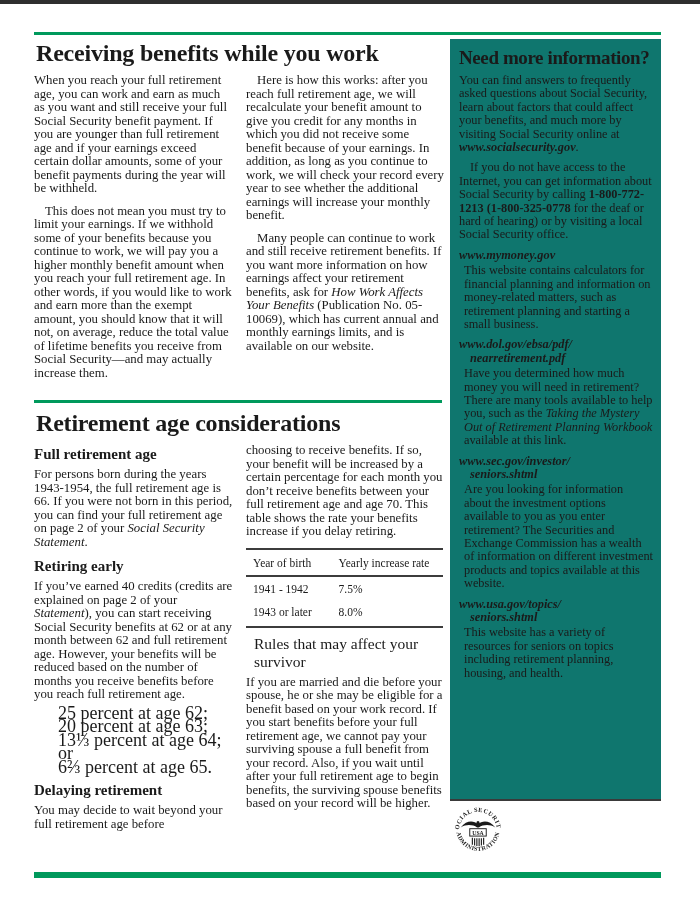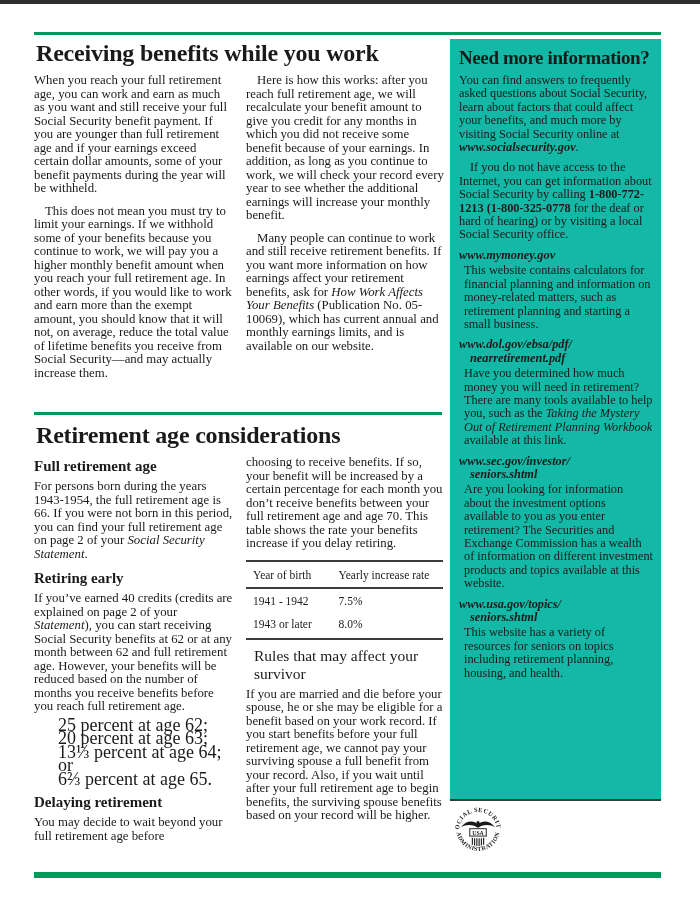--- a/index.html
+++ b/index.html
@@ -6,21 +6,21 @@
   .page{
     position:relative;width:700px;height:906px;background:#ffffff;overflow:hidden;
     font-family:"Liberation Serif","DejaVu Serif",serif;color:#1a1a1a;
   }
   .topbar{position:absolute;left:0;top:0;width:700px;height:4px;background:#2e2e2e;}
   .rule-top{position:absolute;left:34px;top:32px;width:627px;height:3px;background:#00995C;}
   .bottombar{position:absolute;left:34px;top:872px;width:627px;height:6px;background:#00995C;}
 
   
   .sec1{position:absolute;left:34px;top:39px;width:411px;}
-  .sec2{position:absolute;left:34px;top:412px;width:411px;}
+  .sec2{position:absolute;left:34px;top:400px;width:411px;}
   .big-title{font-size:24px;line-height:28px;font-weight:bold;letter-spacing:-0.2px;
     margin:0 0 7px 2px;white-space:nowrap;}
   .rule2{width:408px;height:3px;background:#00995C;margin:0 0 6px 0;}
   .cols{display:flex;gap:13px;}
   .col{width:199px;}
   .col p{font-size:12.8px;line-height:13.5px;margin:0 0 9px 0;}
   .ind{text-indent:11px;}
   .sub{font-size:15px;line-height:17px;font-weight:bold;margin:2px 0 5px 0;}
   .sub-survivor{font-size:15.5px;line-height:18px;font-weight:normal;margin:7px 0 5px 8px;}
   .red-list{margin:-4px 0 8px 24px;font-size:18px;line-height:13.6px;}
@@ -28,21 +28,21 @@
   
   table.rates{width:197px;border-collapse:collapse;margin:7px 0 2px 0;font-size:11.5px;}
   table.rates th{font-weight:normal;border-top:2px solid #3c3c3c;border-bottom:2px solid #3c3c3c;
     padding:7px 0 6px 0;}
   table.rates td{padding:6px 0 5px 0;}
   table.rates tr.last td{border-bottom:2px solid #3c3c3c;padding-bottom:8px;}
   .c1{text-align:left;padding-left:7px !important;width:47%;}
   .c2{text-align:left;}
 
   
-  .sidebar{position:absolute;left:450px;top:39px;width:211px;height:762px;background:#14b8a6;
+  .sidebar{position:absolute;left:450px;top:39px;width:211px;height:762px;background:#0f766e;
     padding:7px 8px 0 9px;box-sizing:border-box;}
   .side-h{font-size:19px;line-height:21px;font-weight:bold;letter-spacing:-0.4px;margin:1px 0 6px 0;}
   .side-h2{font-size:18px;line-height:20px;font-weight:bold;letter-spacing:-0.5px;margin:9px 0 6px 0;white-space:nowrap;}
   .sidebar p{font-size:12.3px;line-height:13.4px;margin:0 0 7px 0;}
   .url{font-weight:bold;font-style:italic;font-size:12.6px;line-height:13.6px;margin:0 0 2px 0 !important;cursor:pointer;}
   .url .l2{display:block;padding-left:11px;}
   .desc{padding-left:5px;}
   .bi{font-weight:bold;font-style:italic;}
 
   

